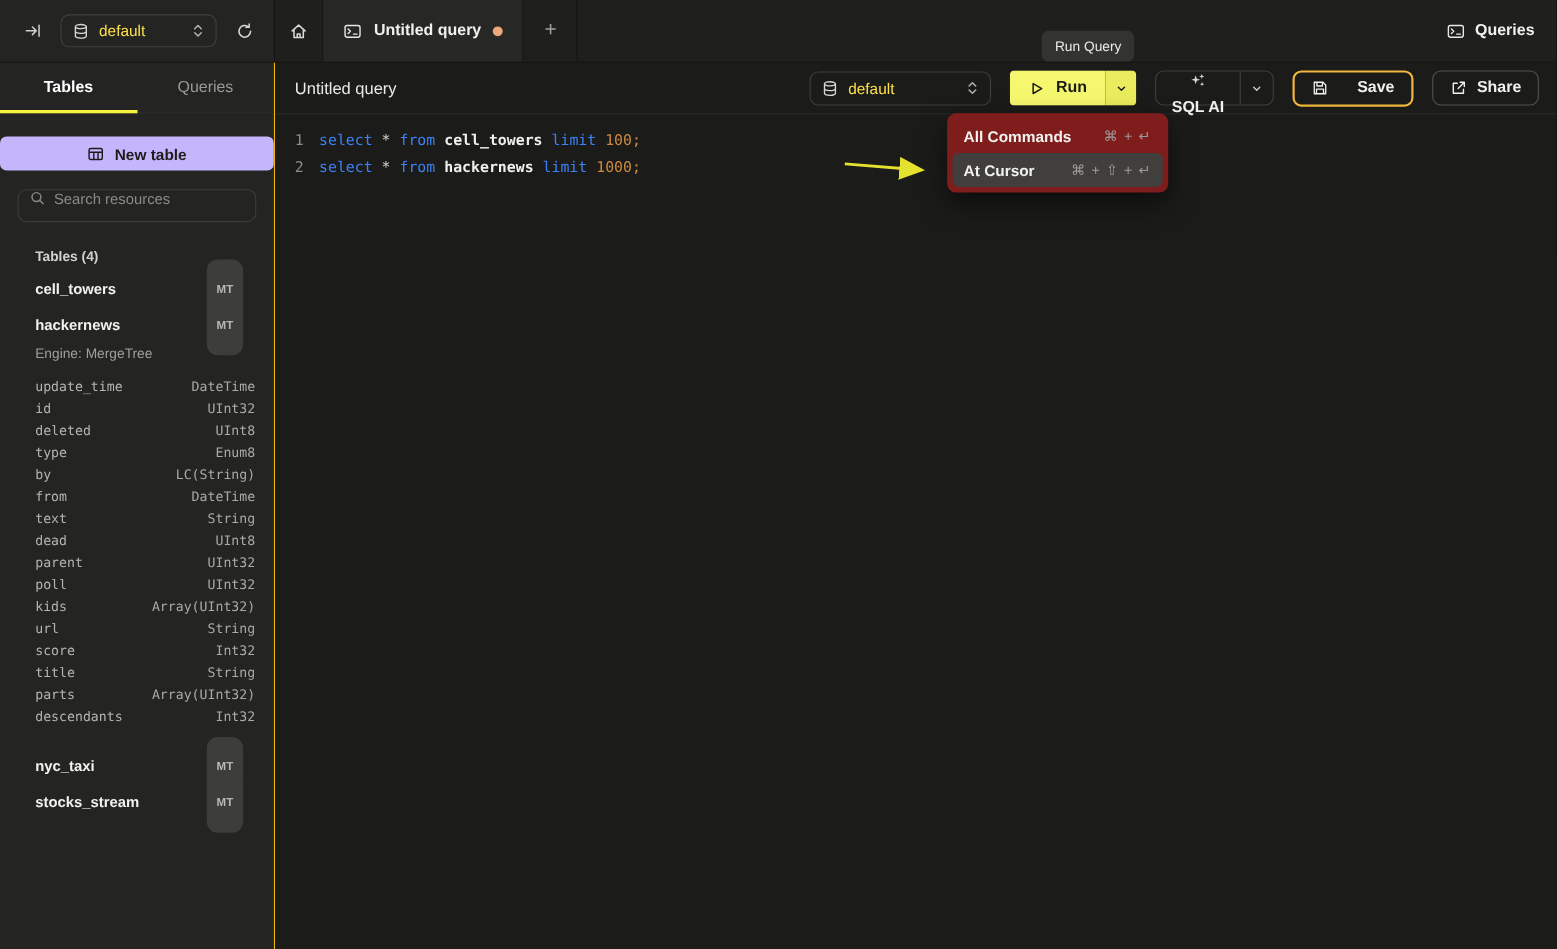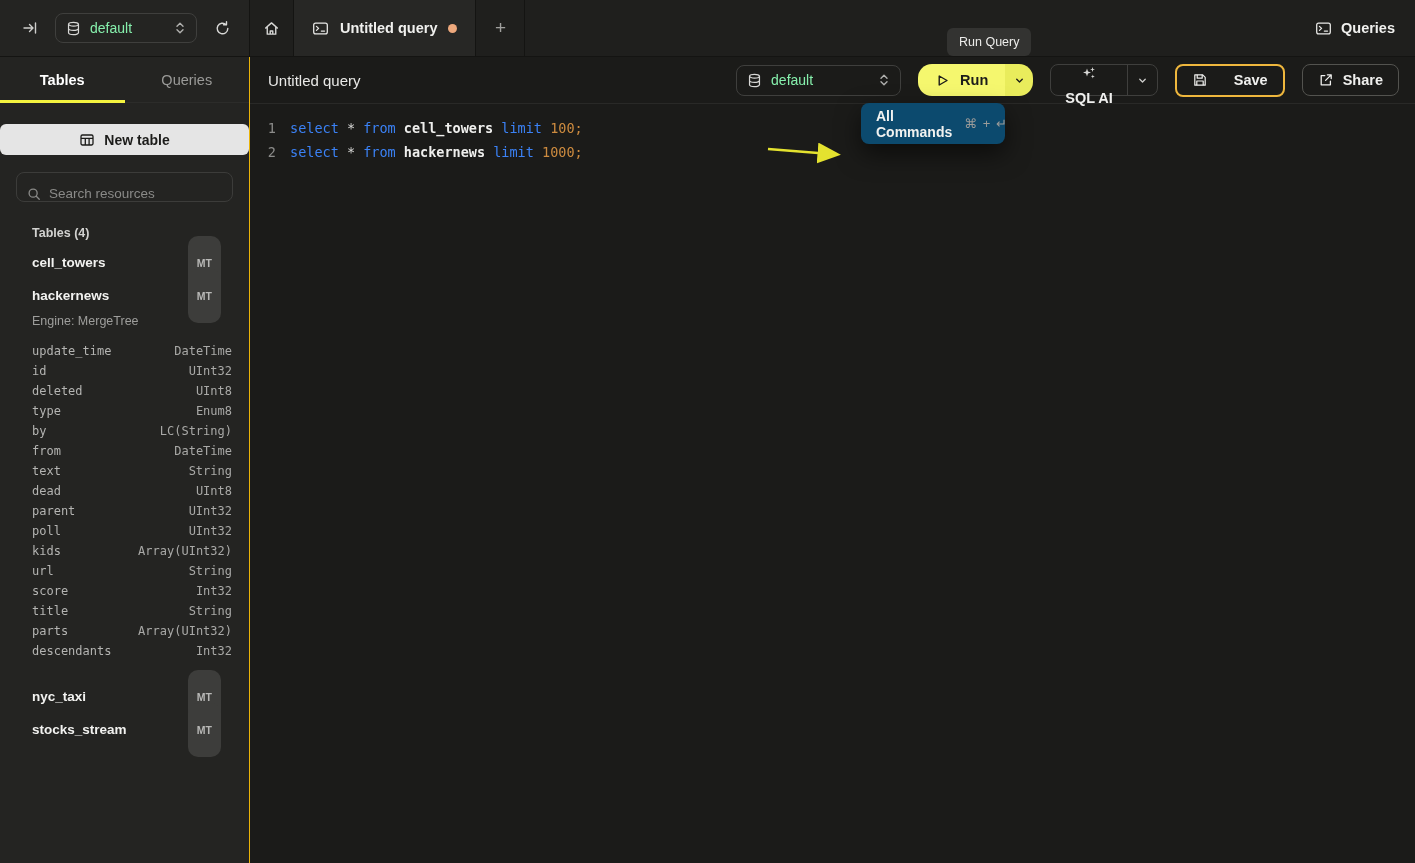--- a/index.html
+++ b/index.html
@@ -9,83 +9,83 @@
     background:#1b1b19; color:#e9e9e7;
     font-family:"Liberation Sans", sans-serif; font-size:14px;
   }
   svg { display:block; }
   .icon { flex:0 0 auto; }
 
   
   .topbar { height:57px; display:flex; align-items:stretch; background:#1f1f1d; border-bottom:1px solid #141412; }
   .topbar-left { width:250px; background:#242422; display:flex; align-items:center; gap:15px; padding:0 16px 0 20px; border-right:1px solid #141412; }
   .icon-btn { background:none; border:none; color:#cfcfcd; cursor:pointer; display:flex; align-items:center; justify-content:center; padding:2px; }
-  .db-select { flex:1; height:30px; display:flex; align-items:center; gap:9px; padding:0 10px; border:1px solid #3f3f3d; border-radius:8px; background:transparent; color:#86efac; font-size:14px; cursor:pointer; }
+  .db-select { flex:1; height:30px; display:flex; align-items:center; gap:9px; padding:0 10px; border:1px solid #3f3f3d; border-radius:8px; background:transparent; color:#fde047; font-size:14px; cursor:pointer; }
   .db-select .lbl { flex:1; text-align:left; }
   .tabstrip { display:flex; align-items:stretch; }
   .home-tab { width:44px; display:flex; align-items:center; justify-content:center; background:none; border:none; border-right:1px solid #141412; color:#d8d8d6; cursor:pointer; }
   .tab { display:flex; align-items:center; gap:11px; padding:0 18px; background:#272725; border-right:1px solid #141412; cursor:pointer; }
   .tab-label { font-size:14.5px; font-weight:600; color:#f0f0ee; }
   .dirty-dot { width:9px; height:9px; border-radius:50%; background:#eda87c; }
   .add-tab { width:49px; background:none; border:none; border-right:1px solid #141412; color:#a0a09e; font-size:19px; cursor:pointer; }
   .topbar-spacer { flex:1; }
   .queries-btn { display:flex; align-items:center; gap:9px; padding:0 20px; background:none; border:none; color:#f0f0ee; font-size:14.5px; font-weight:600; cursor:pointer; }
 
   
   .body { display:flex; height:806px; }
 
   
   .sidebar { width:250px; background:#242422; border-right:1px solid #eab308; display:flex; flex-direction:column; overflow:hidden; }
   .side-tabs { position:relative; height:46px; flex:0 0 auto; display:flex; border-bottom:1px solid #2c2c2a; }
   .side-tab { flex:1; background:none; border:none; color:#9a9a98; font-size:14.5px; cursor:pointer; font-family:inherit; }
   .side-tab.active { color:#ffffff; font-weight:700; }
   .side-tab-underline { position:absolute; left:0; bottom:-1px; width:125px; height:3px; background:#f4f33f; }
-  .new-table-btn { margin:21px 0 0; height:31px; flex:0 0 auto; display:flex; align-items:center; justify-content:center; gap:9px; background:#e5e5e5; border:none; border-radius:6px; color:#1c1c1a; font-size:14px; font-weight:600; cursor:pointer; font-family:inherit; }
-  .search-box { margin:17px 16px 0; height:30px; flex:0 0 auto; display:flex; align-items:flex-end; gap:8px; padding:0 10px; border:1px solid #3c3c3a; border-radius:8px; color:#8a8a88; }
+  .new-table-btn { margin:21px 0 0; height:31px; flex:0 0 auto; display:flex; align-items:center; justify-content:center; gap:9px; background:#c4b5fd; border:none; border-radius:6px; color:#1c1c1a; font-size:14px; font-weight:600; cursor:pointer; font-family:inherit; }
+  .search-box { margin:17px 16px 0; height:30px; flex:0 0 auto; display:flex; align-items:flex-start; gap:8px; padding:0 10px; border:1px solid #3c3c3a; border-radius:8px; color:#8a8a88; }
   .search-box input { flex:1; background:transparent; border:none; outline:none; color:#d8d8d6; font-size:13.5px; font-family:inherit; }
   .search-box input::placeholder { color:#8a8a88; }
   .section-label { margin:24px 16px 6px 32px; font-size:12.5px; font-weight:600; color:#d2d2d0; }
   .table-row { display:flex; align-items:center; justify-content:space-between; margin:0 28px 0 32px; height:33px; cursor:pointer; }
   .table-name { font-size:13.5px; font-weight:600; color:#f2f2f0; }
   .mt-badge { background:#3d3d3b; color:#b8b8b6; border-radius:10px; font-size:10.5px; font-weight:600; padding:21px 9px; }
   .engine-line { margin:2px 16px 0 32px; height:22px; font-size:12.5px; color:#9e9e9c; }
   .columns { margin:8px 17px 4px 32px; font-family:"DejaVu Sans Mono", monospace; font-size:12px; }
   .col-row { display:flex; justify-content:space-between; height:20px; cursor:default; }
   .col-name { color:#b4b4b2; }
   .col-type { color:#a9a9a7; }
   .gap12 { height:12px; flex:0 0 auto; }
 
   
   .main { flex:1; display:flex; flex-direction:column; min-width:0; }
   .toolbar { height:47px; flex:0 0 auto; display:flex; align-items:center; padding:0 16px 0 18px; border-bottom:1px solid #292927; }
   .doc-title { font-size:15px; color:#e9e9e7; }
   .toolbar-right { margin-left:auto; display:flex; align-items:center; gap:17px; }
   .db-select.toolbar-db { width:165px; flex:0 0 auto; height:31px; }
-  .run-btn { display:flex; align-items:stretch; height:32px; border-radius:14px; overflow:hidden; border:none; padding:0; cursor:pointer; background:none;justify-content:flex-end; }
+  .run-btn { display:flex; align-items:stretch; height:32px; border-radius:4px; overflow:hidden; border:none; padding:0; cursor:pointer; background:none;justify-content:flex-end; }
   .run-main { display:flex; align-items:center; gap:10px; padding:0 17px; background:#f5f76e; color:#1c1c1a; font-size:14.5px; font-weight:600; }
   .run-caret { width:28px; display:flex; align-items:center; justify-content:center; background:#e9ec5c; color:#1c1c1a; }
   .dark-btn { display:flex; align-items:stretch; height:32px; border:1px solid #3f3f3d; border-radius:8px; background:transparent; color:#f0f0ee; cursor:pointer; padding:0; font-family:inherit; }
   .sqlai-main { display:flex; align-items:center; gap:9px; padding:0 14px; font-size:14.5px; font-weight:600;flex-direction:column; }
   .sqlai-caret { width:30px; display:flex; align-items:center; justify-content:center; border-left:1px solid #3f3f3d; color:#cfcfcd; }
   .save-btn { display:flex; align-items:center; gap:26px; height:33px; padding:0 15px; background:transparent; border:2px solid #efb73d; border-radius:8px; color:#f0f0ee; font-size:14.5px; font-weight:600; cursor:pointer; font-family:inherit; }
   .share-btn { display:flex; align-items:center; gap:9px; height:32px; padding:0 15px; background:transparent; border:1px solid #53534f; border-radius:8px; color:#f0f0ee; font-size:14.5px; font-weight:600; cursor:pointer; font-family:inherit; }
 
   
   .editor { flex:1; padding:12px 0 0 12px; font-family:"DejaVu Sans Mono", monospace; font-size:13.5px; cursor:text; }
   .code-line { display:flex; height:24px; align-items:center; }
   .ln { width:14px; text-align:right; color:#8c8c8a; margin-right:14px; flex:0 0 auto; }
   .code { white-space:pre; }
   .kw { color:#3b82f6;text-align:right; }
   .op { color:#d6d6d4; }
   .tbl { color:#efefed; font-weight:bold; }
   .num { color:#cd8b3f; }
 
   
   .tooltip { position:absolute; left:947px; top:28px; height:28px; display:flex; align-items:center; padding:0 12px; background:#333331; border-radius:6px; font-size:12.5px; color:#ececea; z-index:5; }
-  .run-menu { position:absolute; left:861px; top:103px; width:144px; background:#0c4a6e; border-radius:8px; padding:5px; box-shadow:0 10px 24px rgba(0,0,0,0.55); z-index:6; }
+  .run-menu { position:absolute; left:861px; top:103px; width:201px; background:#7f1d1d; border-radius:8px; padding:5px; box-shadow:0 10px 24px rgba(0,0,0,0.55); z-index:6; }
   .menu-item { height:31px; display:flex; align-items:center; justify-content:space-between; padding:0 10px; border-radius:6px; font-size:14px; font-weight:600; color:#f2f2f0; cursor:pointer; }
   .menu-item.active { background:#403f3e; }
   .shortcut { margin-left:12px; color:#9c9c9a; font-size:13px; font-weight:400; letter-spacing:1px; white-space:nowrap; }
   .anno-arrow { position:absolute; left:760px; top:140px; z-index:7; pointer-events:none; }
 </style>
 </head>
 <body>
 
 <div class="app">
 
@@ -385,20 +385,24 @@
     </main>
   </div>
 
   <div class="tooltip">Run Query</div>
 
   <div class="run-menu">
     <div class="menu-item">
       <span>All Commands</span>
       <span class="shortcut">⌘ + ↵</span>
     </div>
+    <div class="menu-item active">
+      <span>At Cursor</span>
+      <span class="shortcut">⌘ + ⇧ + ↵</span>
+    </div>
   </div>
 
   <svg class="anno-arrow" width="96" height="26" viewBox="0 0 96 26">
     <defs>
       <marker id="ah" markerWidth="10" markerHeight="9" refX="7.5" refY="4" orient="auto">
         <polygon points="0 0, 9 4, 0 8" fill="#e4e22f"></polygon>
       </marker>
     </defs>
     <line x1="8" y1="9" x2="77" y2="14.5" stroke="#e4e22f" stroke-width="2.6" marker-end="url(#ah)"></line>
   </svg>

